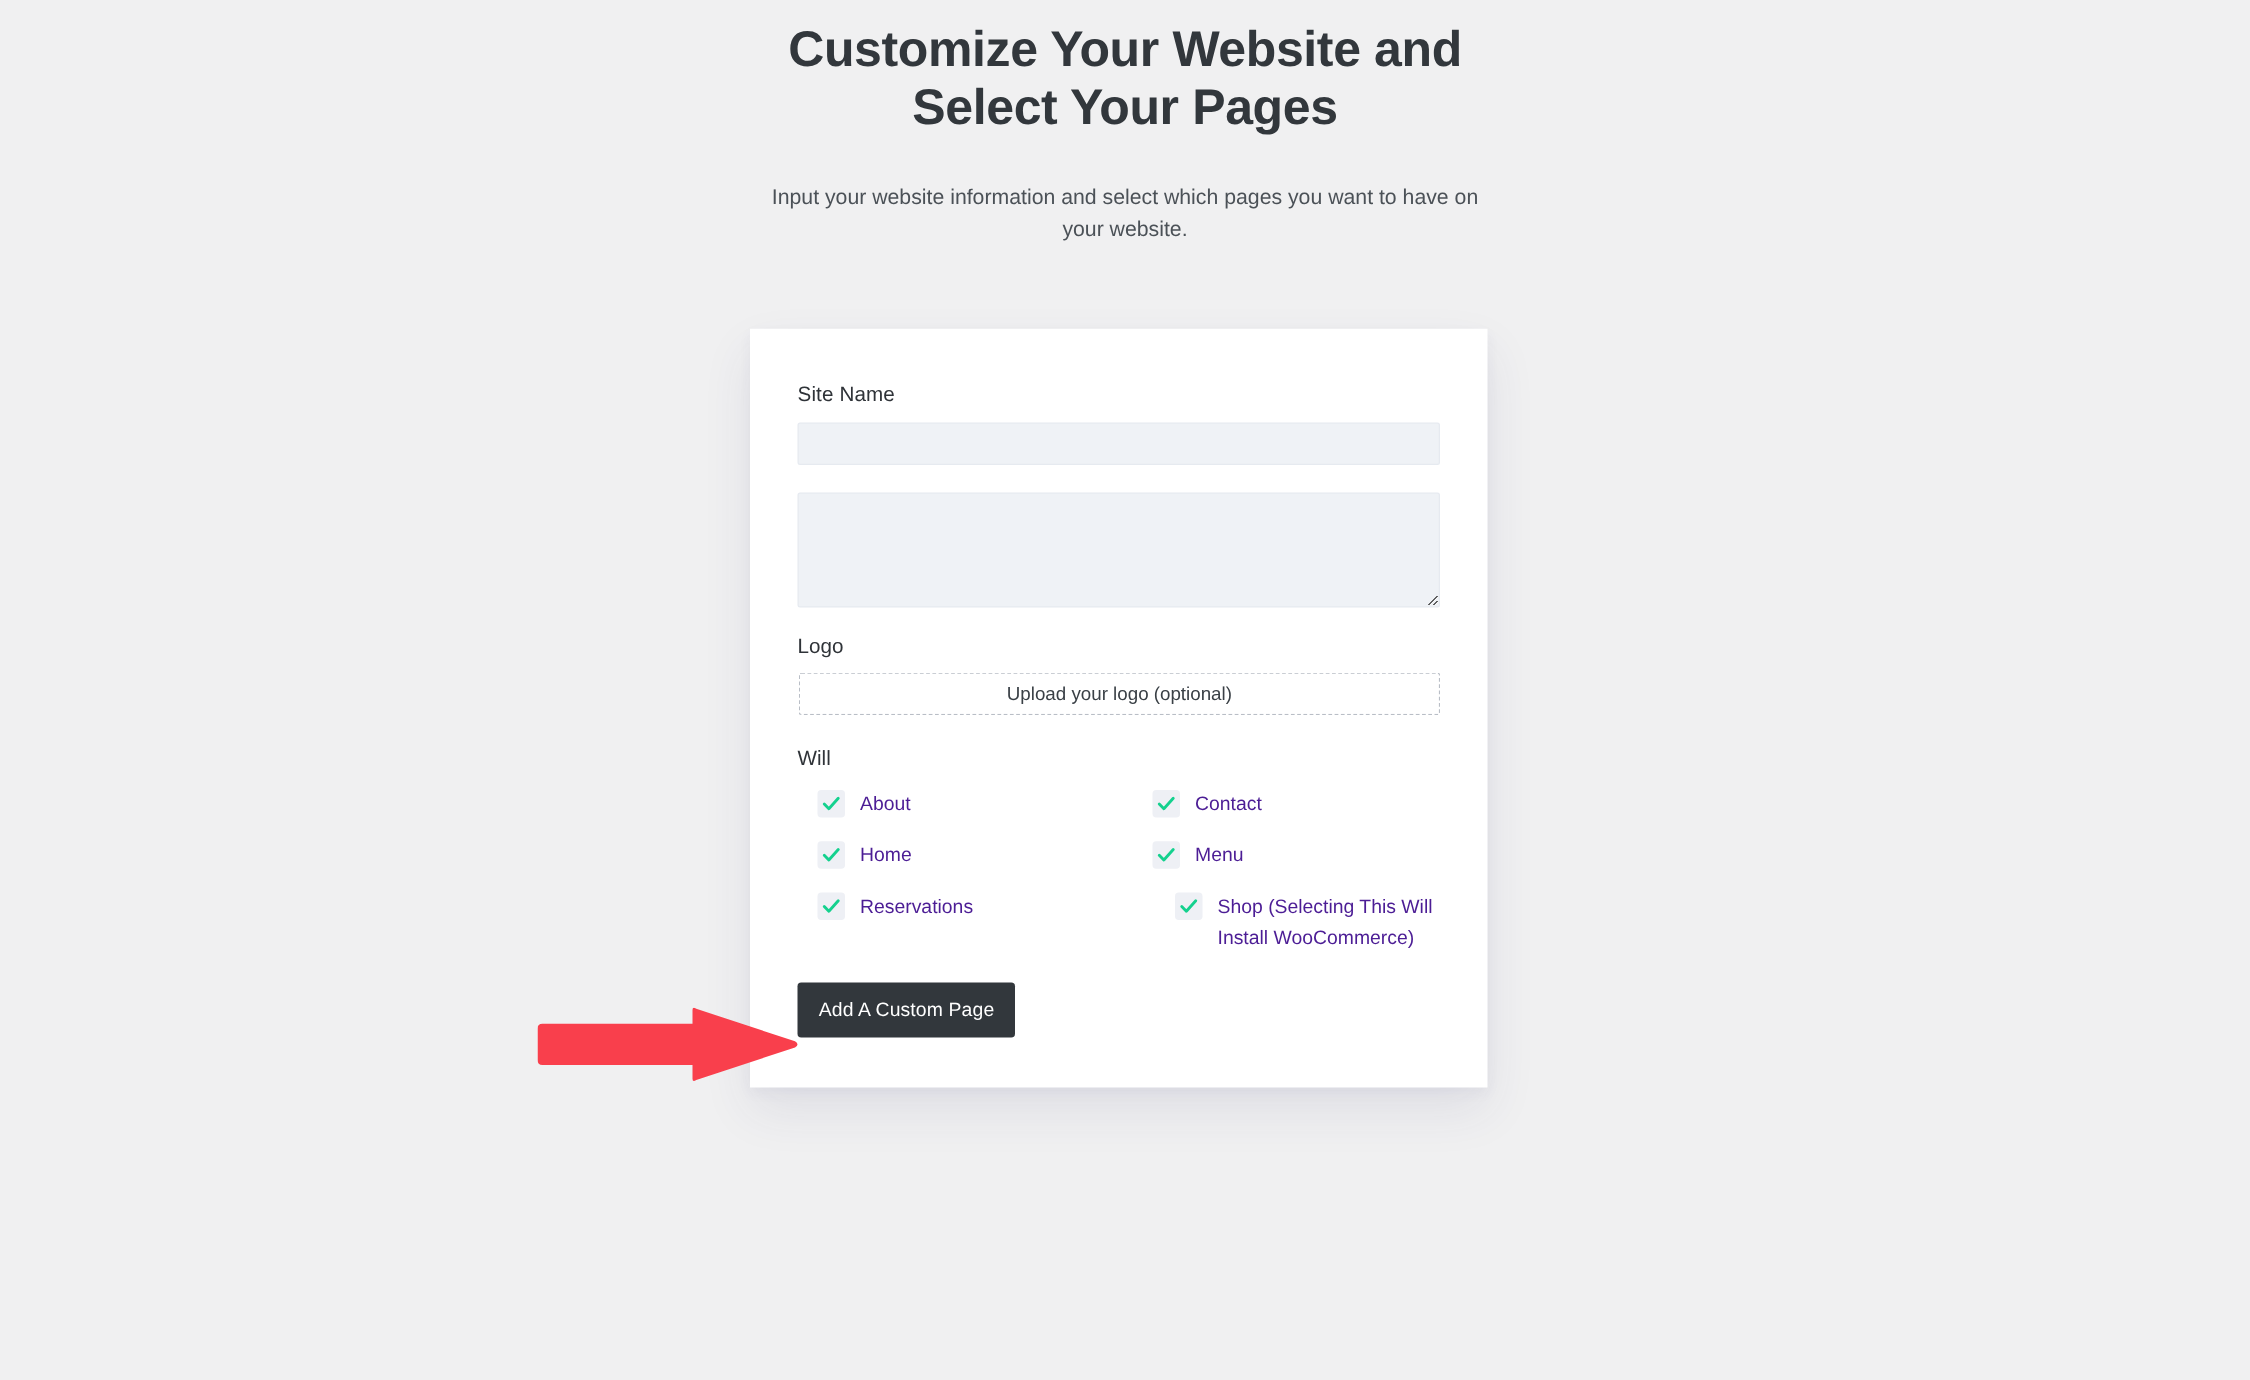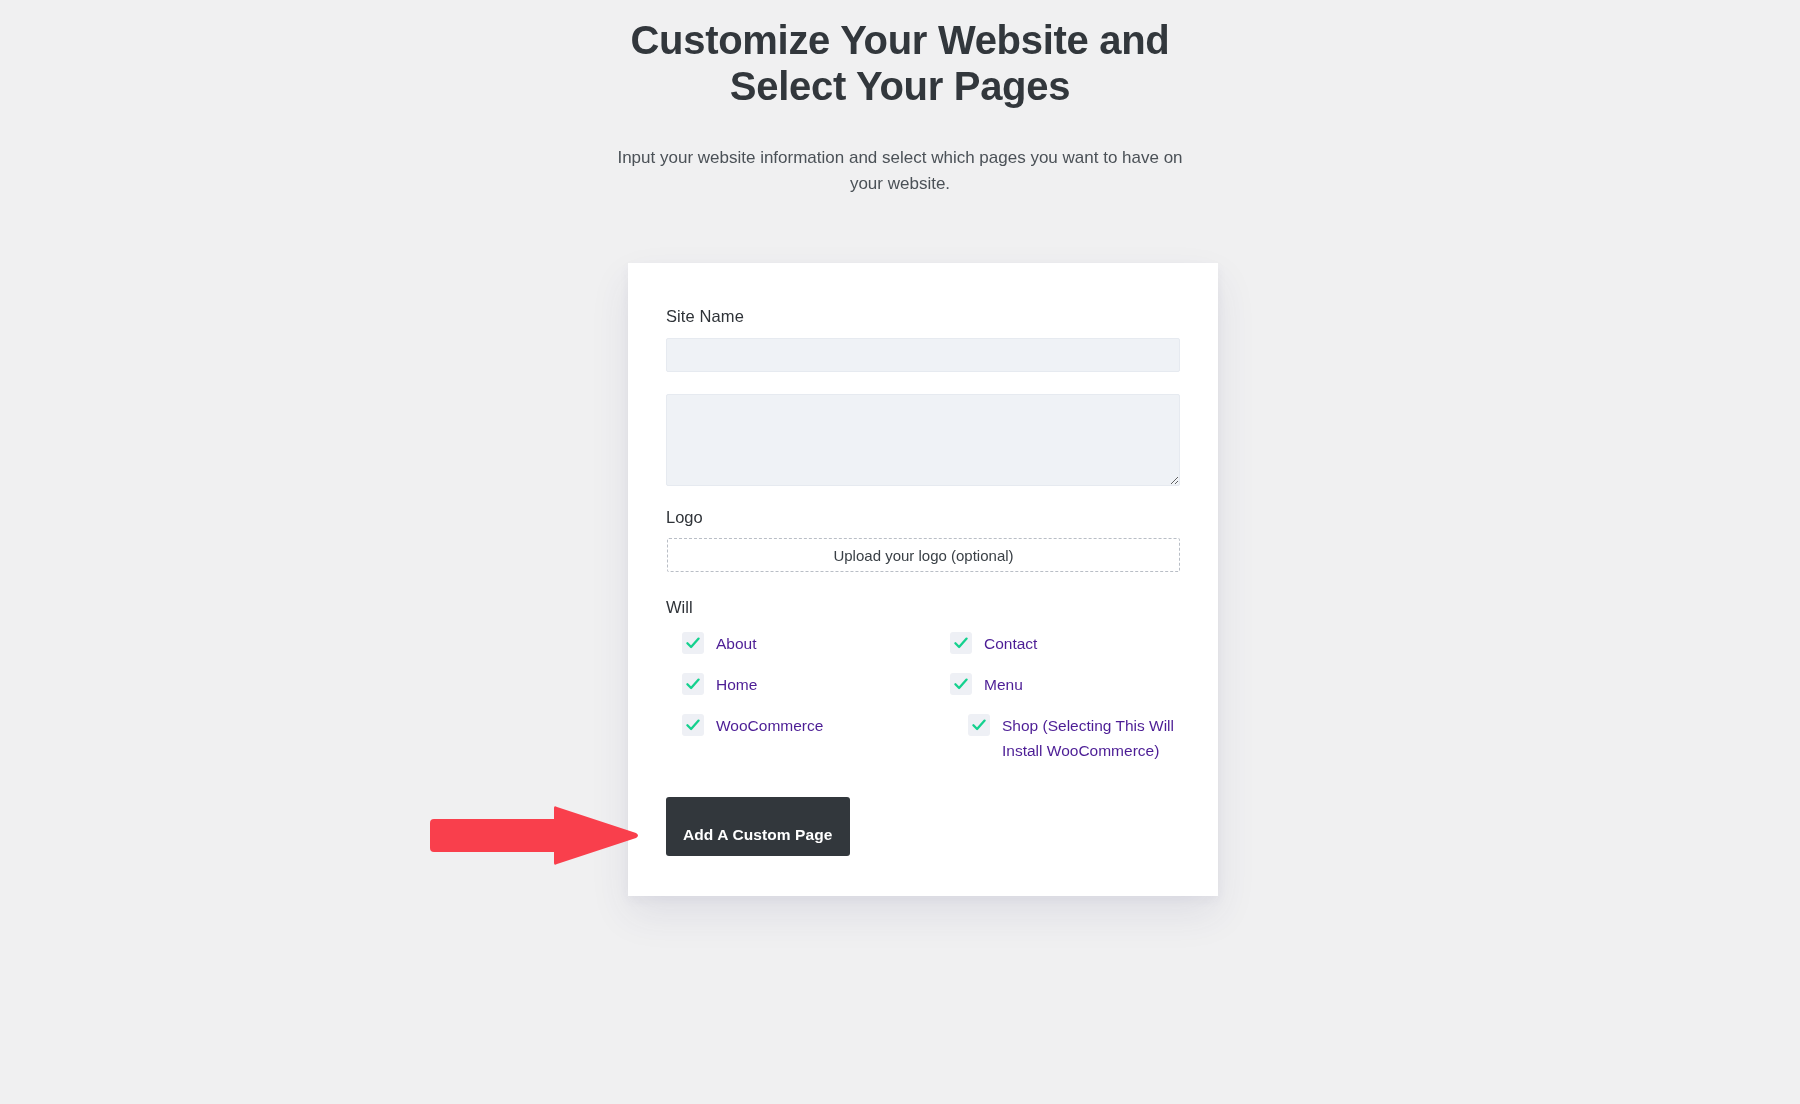--- a/index.html
+++ b/index.html
@@ -42,21 +42,21 @@
     line-height: 1.5;
     color: #4b5157;
     margin: 36px auto 0;
     width: 580px;
     font-weight: 400;
   }
 
   
   .card-wrap {
     position: absolute;
-    left: 628px;
+    left: 600px;
     top: 263px;
     width: 590px;
   }
   .card {
     background: #ffffff;
     width: 590px;
     box-sizing: border-box;
     padding: 44px 38px 40px 38px;
     box-shadow: 0 18px 38px rgba(60, 60, 110, 0.09),
                 0 4px 10px rgba(60, 60, 110, 0.05);
@@ -164,25 +164,25 @@
     color: #4c1d95;
     line-height: 1.62;
     max-width: 178px;
   }
 
   .add-page-btn {
     display: inline-block;
     background: #32373c;
     color: #ffffff;
     font-size: 15.5px;
-    font-weight: 700;
+    font-weight: 400;
     border: none;
     border-radius: 3px;
-    padding: 29px 17px 12px 17px;
-    margin-top: 32px;
+    padding: 14px 17px 12px 17px;
+    margin-top: 21px;
     font-family: "Liberation Sans", sans-serif;
     cursor: pointer;
     letter-spacing: 0.1px;
   }
 
   .actions {
     display: flex;
     justify-content: flex-end;
     align-items: center;
     margin-top: 36px;
@@ -291,21 +291,21 @@
             </span>
             <span class="opt-label">Menu</span>
           </div>
 
           <div class="page-opt">
             <span class="checkbox">
               <svg width="16" height="16" viewBox="0 0 16 16">
                   <path d="M2.4 8.2 L6.1 12 L13.6 3.6" fill="none" stroke="#14d18e" stroke-width="2.3" stroke-linecap="round" stroke-linejoin="round"></path>
                 </svg>
             </span>
-            <span class="opt-label">WooCommerce</span>
+            <span class="opt-label">Reservations</span>
           </div>
 
           <div class="page-opt tall">
             <span class="checkbox">
               <svg width="16" height="16" viewBox="0 0 16 16">
                   <path d="M2.4 8.2 L6.1 12 L13.6 3.6" fill="none" stroke="#14d18e" stroke-width="2.3" stroke-linecap="round" stroke-linejoin="round"></path>
                 </svg>
             </span>
             <span class="opt-label">Shop (Selecting This Will Install WooCommerce)</span>
           </div>

